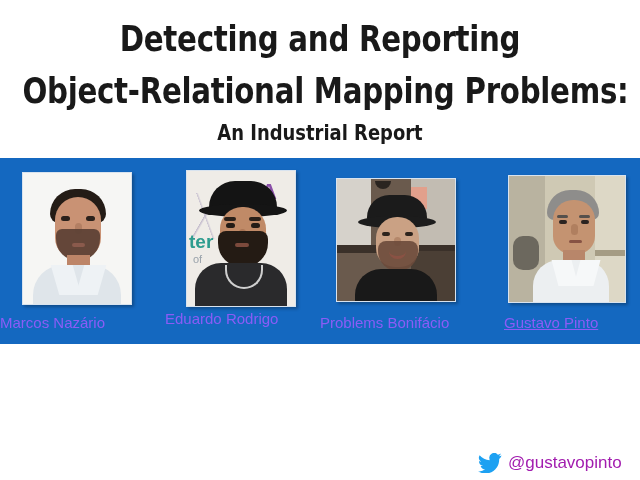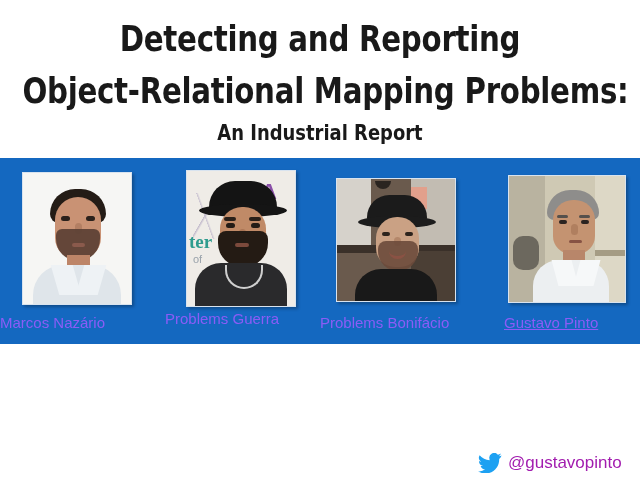--- a/index.html
+++ b/index.html
@@ -119,21 +119,21 @@
   #photo-2 { left: 186px; top: 170px; width: 110px; height: 137px; }
   #photo-2 .bg { position:absolute; inset:0; background:#efece7; }
   #photo-2 .scrib1 { position:absolute; left:6px; top:22px; width:26px; height:46px;
       background:linear-gradient(120deg,transparent 46%,#b9b0c6 47%,transparent 52%),
                  linear-gradient(70deg,transparent 46%,#c3bbcd 47%,transparent 52%); opacity:.85;}
   #photo-2 .txtA { position:absolute; left:74px; top:8px; color:#8a4fa8; font-weight:bold;
       font-size:22px; font-family:"Liberation Sans",sans-serif; }
   #photo-2 .txtM { position:absolute; left:52px; top:10px; color:#8a4fa8; font-weight:bold;
       font-size:20px; font-family:"Liberation Sans",sans-serif; }
   #photo-2 .txtTer { position:absolute; left:2px; top:60px; color:#2e9c8e; font-weight:bold;
-      font-size:19px; font-family:Liberation Serif, serif; }
+      font-size:19px; font-family:Liberation Sans, sans-serif; }
   #photo-2 .txtSm { position:absolute; left:6px; top:82px; color:#9aa3ab; font-size:11px; }
   #photo-2 .hat { position:absolute; left:22px; top:10px; width:68px; height:30px;
       background:#141414; border-radius:26px 26px 4px 4px; }
   #photo-2 .brim { position:absolute; left:12px; top:33px; width:88px; height:13px;
       background:#151515; border-radius:50%; }
   #photo-2 .face { position:absolute; left:33px; top:36px; width:46px; height:56px;
       background:#c08a67; border-radius:22px 22px 20px 20px; }
   #photo-2 .eye { position:absolute; top:52px; width:9px; height:5px; background:#241c16; border-radius:5px;}
   #photo-2 .eye.l{left:39px;} #photo-2 .eye.r{left:64px;}
   #photo-2 .brow { position:absolute; top:46px; width:12px; height:4px; background:#2a2019; border-radius:3px;}
@@ -308,21 +308,21 @@
       <div class="nose"></div>
     <div class="mouth"></div>
       <div class="neck"></div>
     <div class="shirt"></div>
       <div class="collarL"></div>
       <div class="collarR"></div>
   </div>
 </div>
 
 <div class="author-name" id="name-1">Marcos Nazário</div>
-<div class="author-name" id="name-2">Problems Guerra</div>
+<div class="author-name" id="name-2">Eduardo Rodrigo</div>
 <div class="author-name" id="name-3">Problems Bonifácio</div>
 <div class="author-name linked" id="name-4">Gustavo Pinto</div>
 
 <div class="logo-row">
 
   
 
   
 
   

